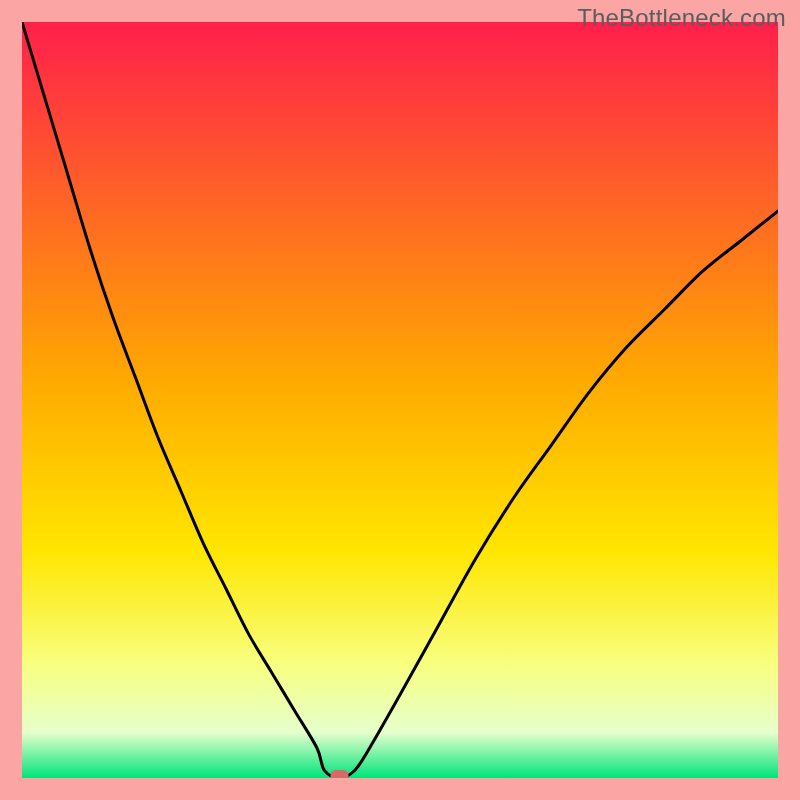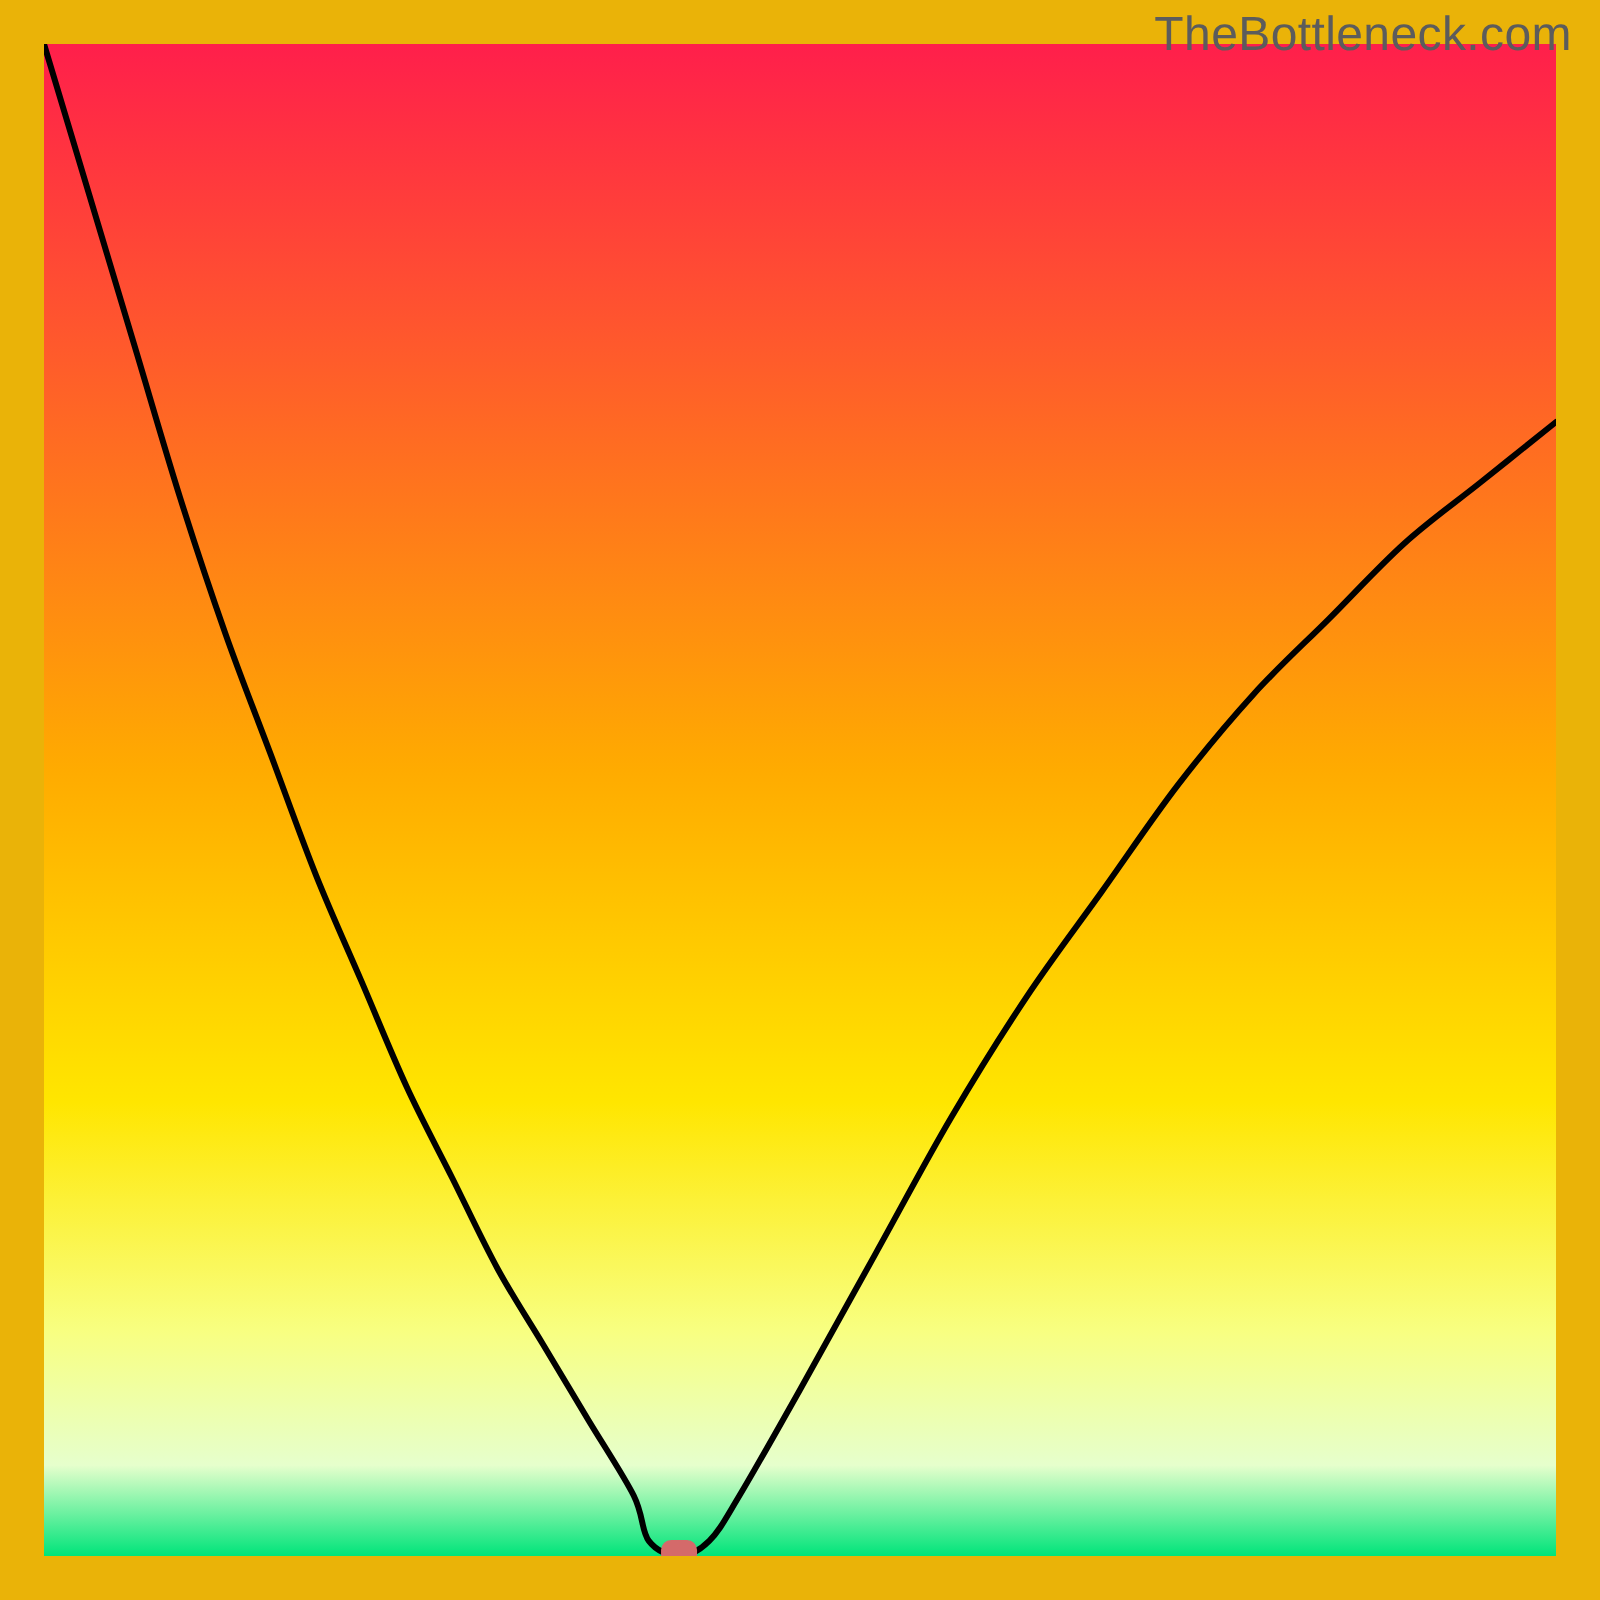--- a/index.html
+++ b/index.html
@@ -6,21 +6,21 @@
     margin: 0;
     padding: 0;
     width: 800px;
     height: 800px;
     overflow: hidden;
     font-family: Arial, Helvetica, sans-serif;
   }
   .frame {
     width: 800px;
     height: 800px;
-    background: #eab308;
+    background: #fca5a5;
     position: relative;
   }
   .watermark {
     position: absolute;
     top: 4px;
     right: 14px;
     color: #5c5c5c;
     font-size: 24px;
     font-weight: 500;
     letter-spacing: 0.2px;

